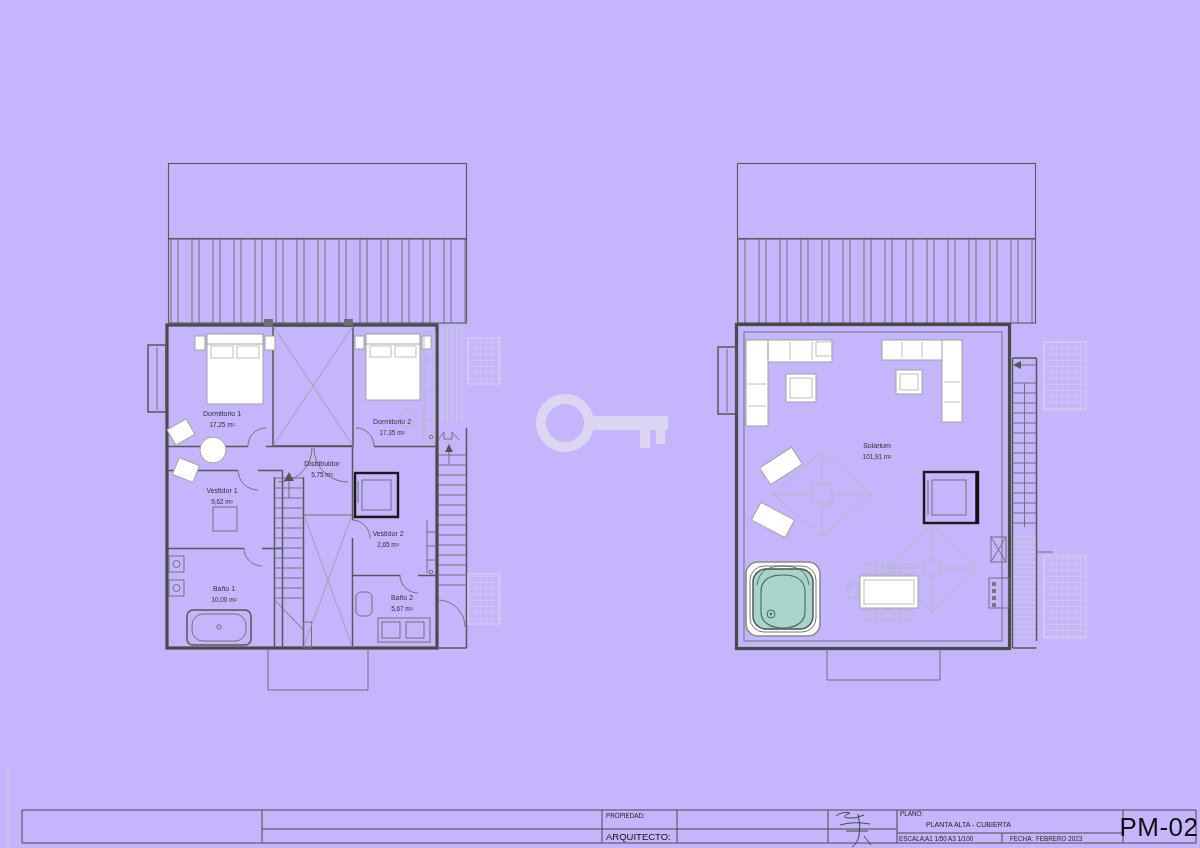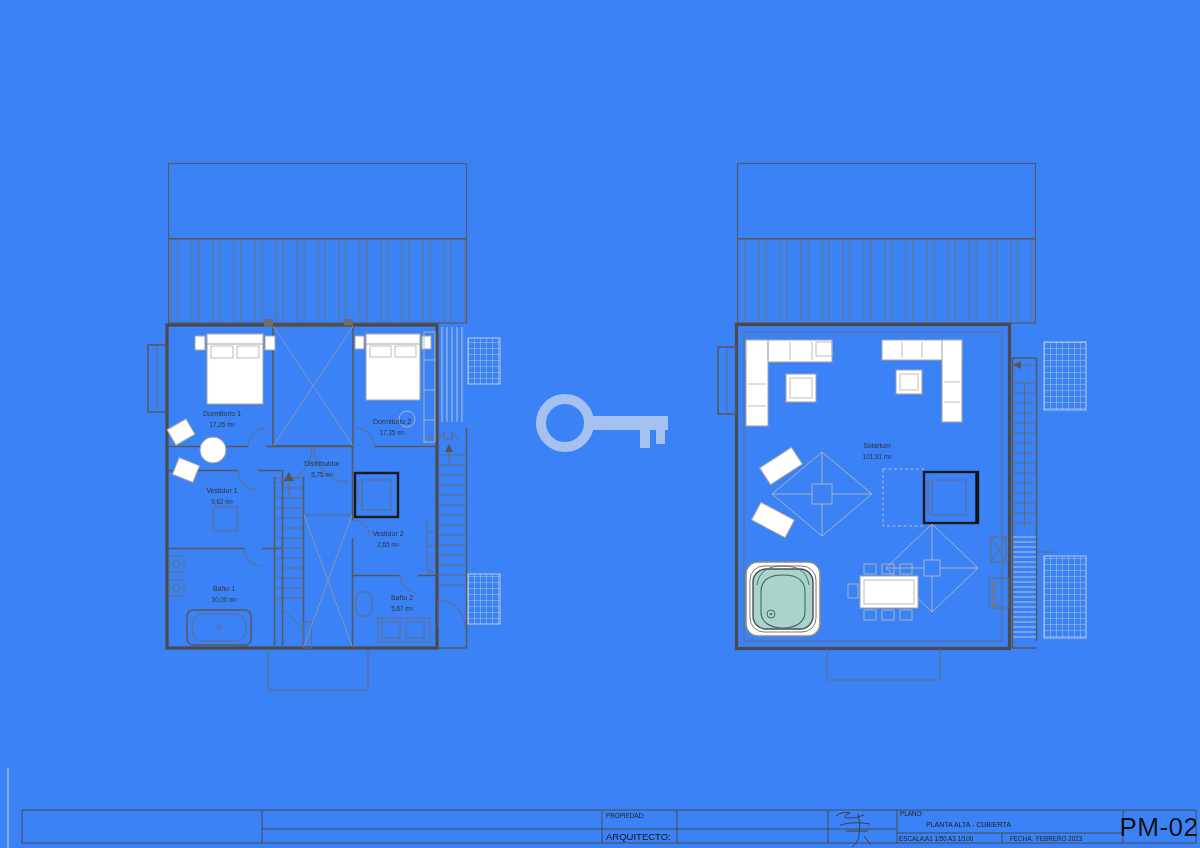--- a/index.html
+++ b/index.html
@@ -1,16 +1,16 @@
 <!DOCTYPE html>
 <html><head>
 <meta charset="utf-8">
 <style>
   html,body{margin:0;padding:0;background:#ffffff;}
-  .sheet{position:relative;width:1200px;height:848px;background:#3b82f6;font-family:"Liberation Sans",sans-serif;}
+  .sheet{position:relative;width:1200px;height:848px;background:#c4b5fd;font-family:"Liberation Sans",sans-serif;}
   svg{display:block;}
   .w{fill:none;stroke:#4a4a4a;stroke-width:3.2;}
   .r{fill:none;stroke:#5a5a5a;stroke-width:1.1;}
   .p{fill:none;stroke:#575757;stroke-width:1.5;}
   .t{fill:none;stroke:#6a6a6a;stroke-width:0.9;}
   .x{fill:none;stroke:#9c9c9c;stroke-width:0.8;}
   .f{fill:#ffffff;stroke:#a3a3a3;stroke-width:1;}
   .fl{fill:none;stroke:#b7b7b7;stroke-width:0.9;}
   .blk{fill:none;stroke:#1a1a1a;stroke-width:2.4;}
   .dash{fill:none;stroke:#c4c4c4;stroke-width:0.9;stroke-dasharray:3 2.5;}

